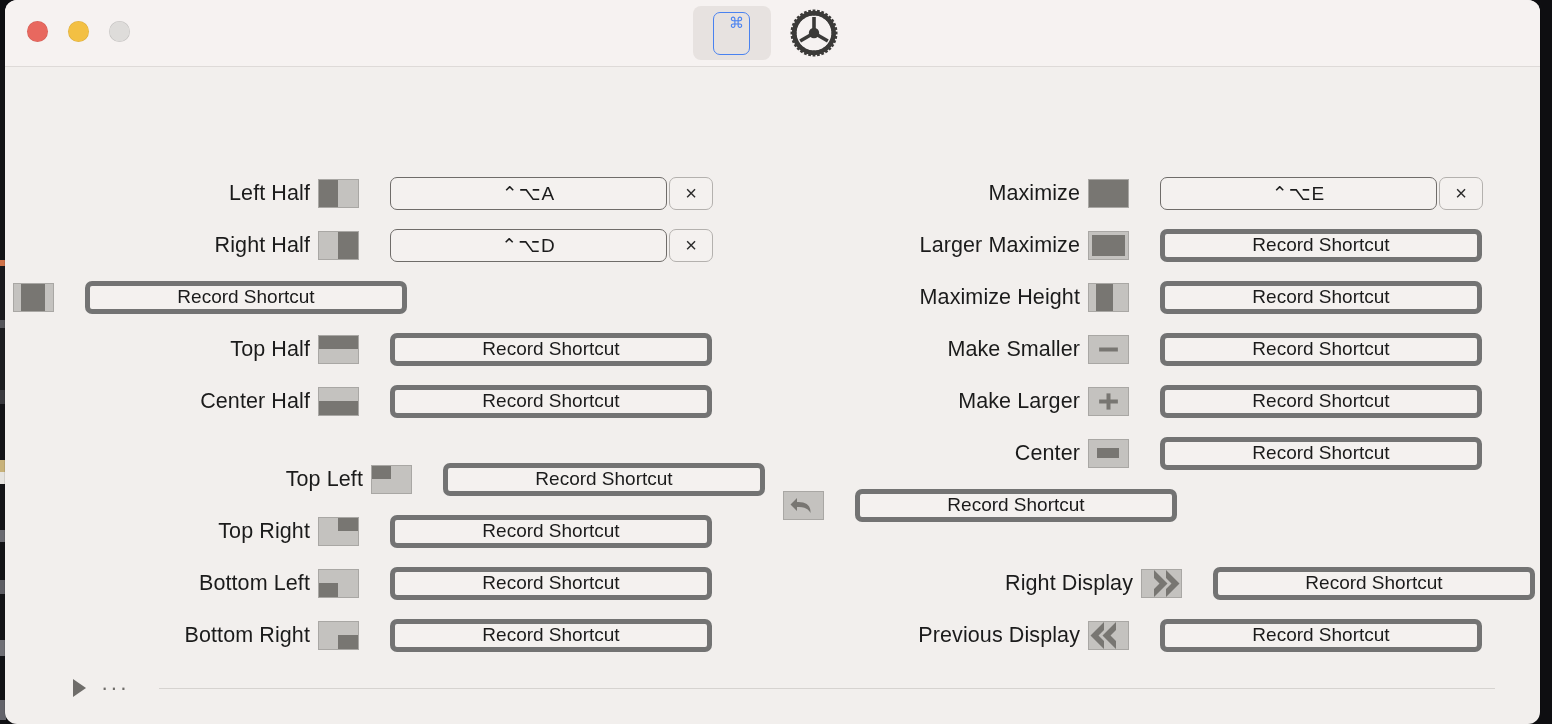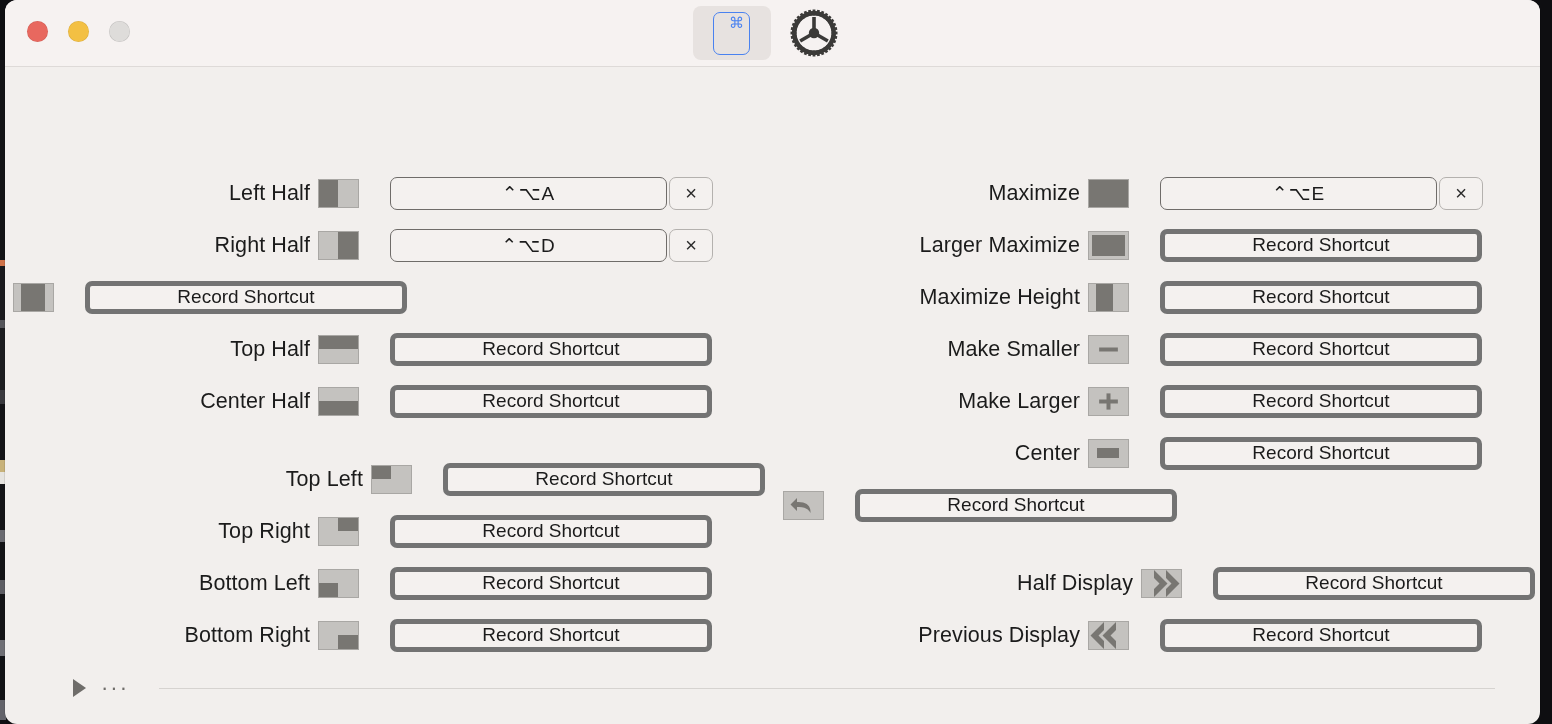--- a/index.html
+++ b/index.html
@@ -529,21 +529,21 @@
               <svg width="39" height="27" viewBox="0 0 39 27" style="position: absolute;">
                 <path d="M13 6 L6.5 12.5 L13 19 L13 15 C20 14.5 24 16.5 26.5 21 C27 13.5 22 9.5 13 10 Z" fill="#787672"></path>
               </svg>
             </div>
           </div>
           <div class="ctrl-cell">
             <div class="record-btn">Record Shortcut</div>
           </div>
         </div>
         <div class="row gap-before">
-          <div class="label">Half Display</div>
+          <div class="label">Right Display</div>
           <div class="thumb-cell">
             <div class="thumb">
               <svg width="39" height="27" viewBox="0 0 39 27" style="position: absolute;">
                 <path d="M12 0 L25.5 13.5 L12 27 L12 19 L17.5 13.5 L12 8 Z M24 0 L37.5 13.5 L24 27 L24 19 L29.5 13.5 L24 8 Z" fill="#787672"></path>
               </svg>
             </div>
           </div>
           <div class="ctrl-cell">
             <div class="record-btn">Record Shortcut</div>
           </div>

